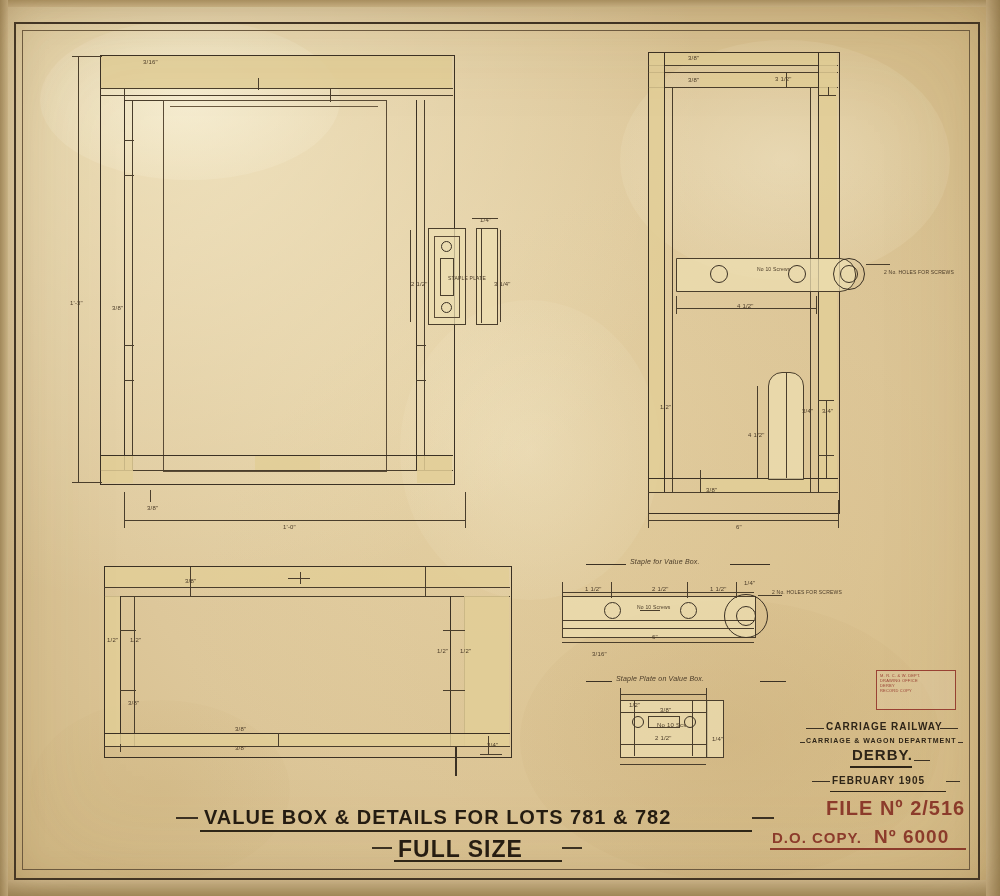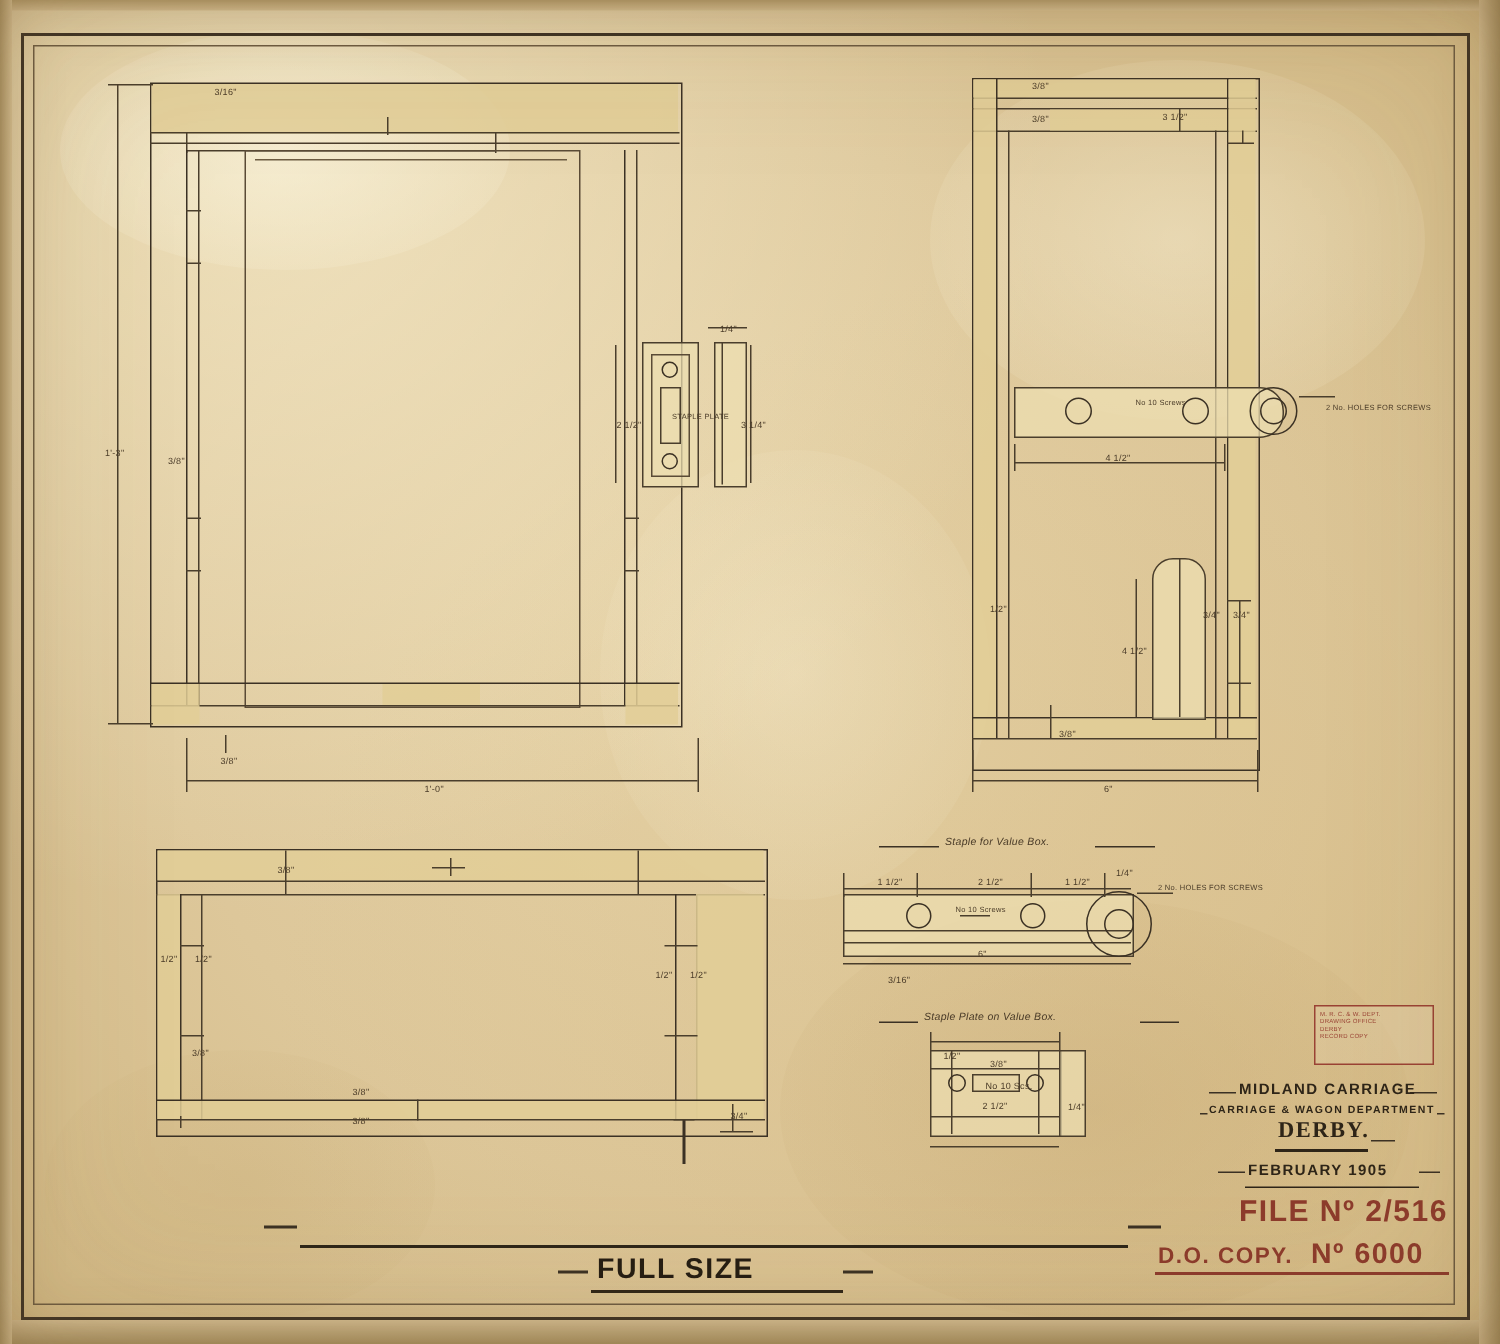--- a/index.html
+++ b/index.html
@@ -370,44 +370,45 @@
   <div class="stamp" style="left:876px;top:670px;width:72px;height:34px;">
     <div>M. R. C. &amp; W. DEPT.</div>
     <div>DRAWING OFFICE</div>
     <div>DERBY</div>
     <div>RECORD COPY</div>
   </div>
 
   <div>
     <div class="ln" style="left:806px;top:728px;width:18px;height:1px;"></div>
     <div class="ln" style="left:940px;top:728px;width:18px;height:1px;"></div>
-    <div class="tb" style="left:826px;top:721px;font-size:10px;">MIDLAND CARRIAGE</div>
+    <div class="tb" style="left:826px;top:721px;font-size:10px;">CARRIAGE RAILWAY</div>
 
     <div class="tb" style="left:806px;top:737px;font-size:7px;">CARRIAGE &amp; WAGON DEPARTMENT</div>
     <div class="ln" style="left:800px;top:742px;width:5px;height:1px;"></div>
     <div class="ln" style="left:958px;top:742px;width:5px;height:1px;"></div>
 
-    <div class="tb" style="left:852px;top:746px;font-size:15px;font-family:Liberation Serif, serif;">DERBY.</div>
+    <div class="tb" style="left:852px;top:746px;font-size:15px;">DERBY.</div>
     <div class="underline" style="left:850px;top:766px;width:62px;"></div>
     <div class="ln" style="left:914px;top:760px;width:16px;height:1px;"></div>
 
     <div class="tb" style="left:832px;top:775px;font-size:10px;">FEBRUARY 1905</div>
     <div class="ln" style="left:812px;top:781px;width:18px;height:1px;"></div>
     <div class="ln" style="left:946px;top:781px;width:14px;height:1px;"></div>
     <div class="underline" style="left:830px;top:791px;width:116px;height:1px;"></div>
 
     <div class="tb-red" style="left:826px;top:797px;font-size:20px;">FILE Nº 2/516</div>
     <div class="tb-red" style="left:772px;top:829px;font-size:15px;">D.O. COPY.</div>
     <div class="tb-red" style="left:874px;top:826px;font-size:19px;">Nº 6000</div>
     <div class="underline" style="left:770px;top:848px;width:196px;height:2px;background:#8d3b2c;"></div>
   </div>
 
+  <div class="title-main" style="left:204px;top:806px;font-size:20px;letter-spacing:1px;">VALUE BOX &amp; DETAILS FOR LOTS 781 &amp; 782</div>
   <div class="underline" style="left:200px;top:830px;width:552px;"></div>
   <div class="ln" style="left:176px;top:817px;width:22px;height:2px;"></div>
   <div class="ln" style="left:752px;top:817px;width:22px;height:2px;"></div>
 
-  <div class="title-main" style="left:398px;top:836px;font-size:19px;letter-spacing:1px;">FULL  SIZE</div>
+  <div class="title-main" style="left:398px;top:836px;font-size:23px;letter-spacing:1px;">FULL  SIZE</div>
   <div class="underline" style="left:394px;top:860px;width:168px;"></div>
   <div class="ln" style="left:372px;top:847px;width:20px;height:2px;"></div>
   <div class="ln" style="left:562px;top:847px;width:20px;height:2px;"></div>
 
   <div class="edge-shadow"></div>
 </div>
 
 </body></html>

